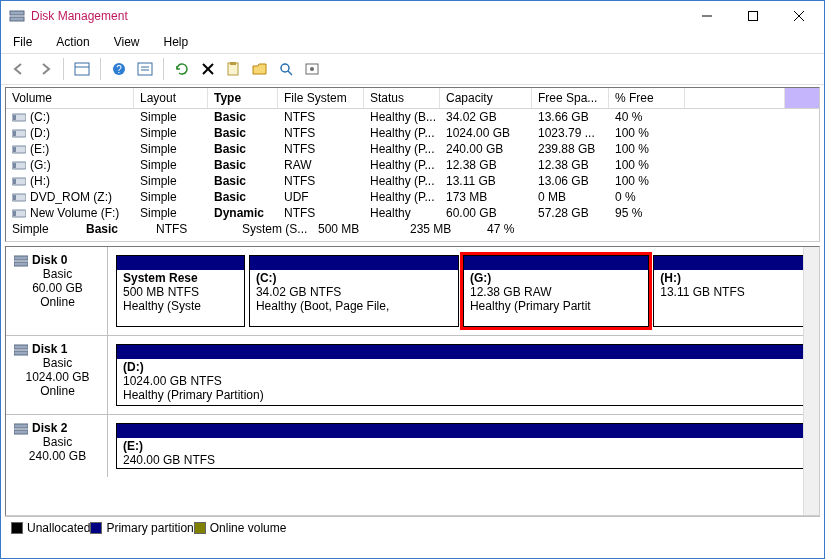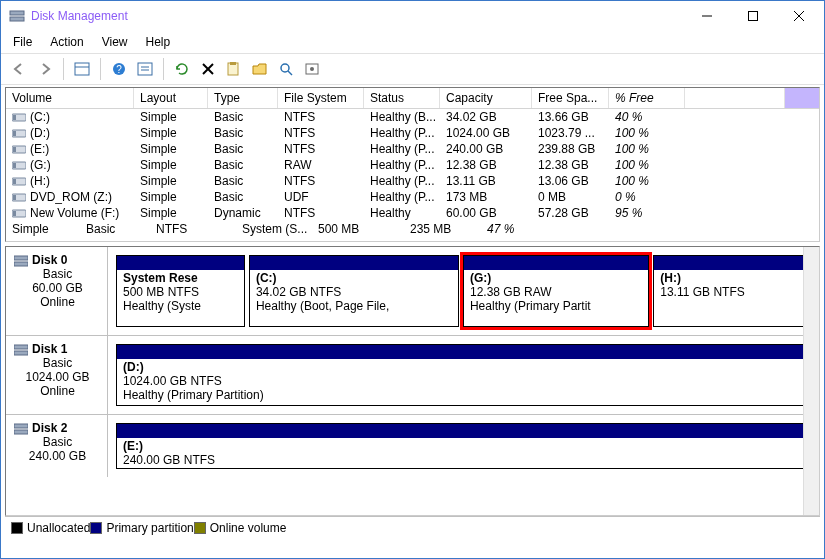--- a/index.html
+++ b/index.html
@@ -1,33 +1,33 @@
 <!DOCTYPE html>
 <html><head>
 <meta charset="utf-8">
 <style>
 * { box-sizing: border-box; margin: 0; padding: 0; }
 body { font-family: "Segoe UI", Tahoma, sans-serif; font-size: 12px; background: #fff; width: 825px; height: 559px; border: 1px solid #3a78c8; overflow: hidden; }
 .titlebar { height: 30px; display: flex; align-items: center; padding: 0 2px 0 8px; background: #fff; }
 .titlebar .app-icon { width: 16px; height: 16px; margin-right: 6px; display: inline-flex; }
-.titlebar .title { flex: 1; font-size: 12px; color: #8b5cf6; }
+.titlebar .title { flex: 1; font-size: 12px; color: #be185d; }
 .winbtns { display: flex; }
 .winbtn { width: 46px; height: 28px; display: flex; align-items: center; justify-content: center; }
-.menubar { height: 22px; display: flex; align-items: center; padding: 0 4px; gap: 2px; }
+.menubar { height: 22px; display: flex; align-items: center; padding: 0 4px; gap: 8px; }
 .menuitem { padding: 2px 8px; font-size: 12px; }
 .toolbar { height: 32px; display: flex; align-items: center; padding: 2px 6px; border-top: 1px solid #e1e1e1; border-bottom: 1px solid #e1e1e1; gap: 2px; }
 .tbtn { width: 24px; height: 24px; display: flex; align-items: center; justify-content: center; border: 1px solid transparent; }
 .tsep { width: 1px; height: 22px; background: #d0d0d0; margin: 0 4px; }
 .upper { height: 155px; border: 1px inset #ccc; margin: 2px 4px 0 4px; overflow: auto; position: relative; }
 .thead { display: flex; background: #c4b5fd; border-bottom: 1px solid #d4d4d4; position: sticky; top: 0; }
 .th { padding: 3px 6px; font-size: 12px; border-right: 1px solid #e1e1e1; background: #fff; }
 .tbody .tr { display: flex; padding: 0px 0; }
 .td { padding: 1px 6px; white-space: nowrap; overflow: hidden; display: flex; align-items: center; gap: 4px; }
-.c0 { width: 128px; } .c1 { width: 74px; } .c2 { width: 70px; } .c3 { width: 86px; }
-.c4 { width: 76px; } .c5 { width: 92px; } .c6 { width: 77px; } .c7 { width: 76px; font-style: italic; } .c8 { width: 100px; }
+.c0 { width: 128px; } .c1 { width: 74px; } .c2 { width: 70px; font-weight: bold; } .c3 { width: 86px; }
+.c4 { width: 76px; } .c5 { width: 92px; } .c6 { width: 77px; } .c7 { width: 76px; } .c8 { width: 100px; }
 .vol-icon { width: 14px; height: 12px; display: inline-block; }
 .splitter { height: 4px; cursor: row-resize; }
 .lower { height: 270px; border: 1px inset #ccc; margin: 0 4px; overflow: auto; position: relative; }
 .disk-row { display: flex; border-bottom: 1px solid #c0c0c0; }
 .disk-row:last-child { border-bottom: none; }
 .disk-label { width: 102px; padding: 6px 6px 6px 8px; border-right: 1px solid #c0c0c0; text-align: center; }
 .disk-label .dn { font-weight: bold; display: flex; align-items: center; gap: 4px; }
 .disk-map { flex: 1; padding: 8px 8px; display: flex; gap: 0; align-items: stretch; }
 .part { border: 1px solid #000; margin-right: 4px; min-width: 60px; display: flex; flex-direction: column; }
 .part .cap { height: 14px; }

